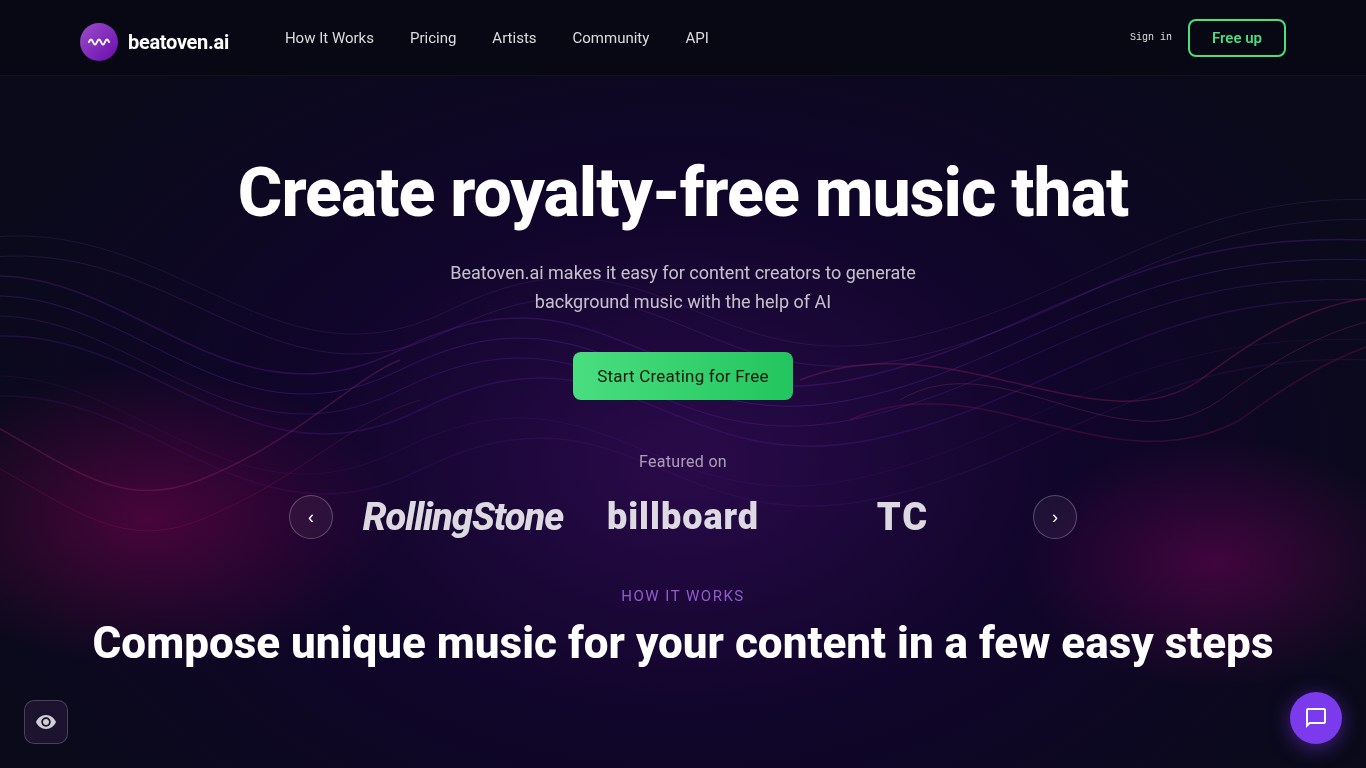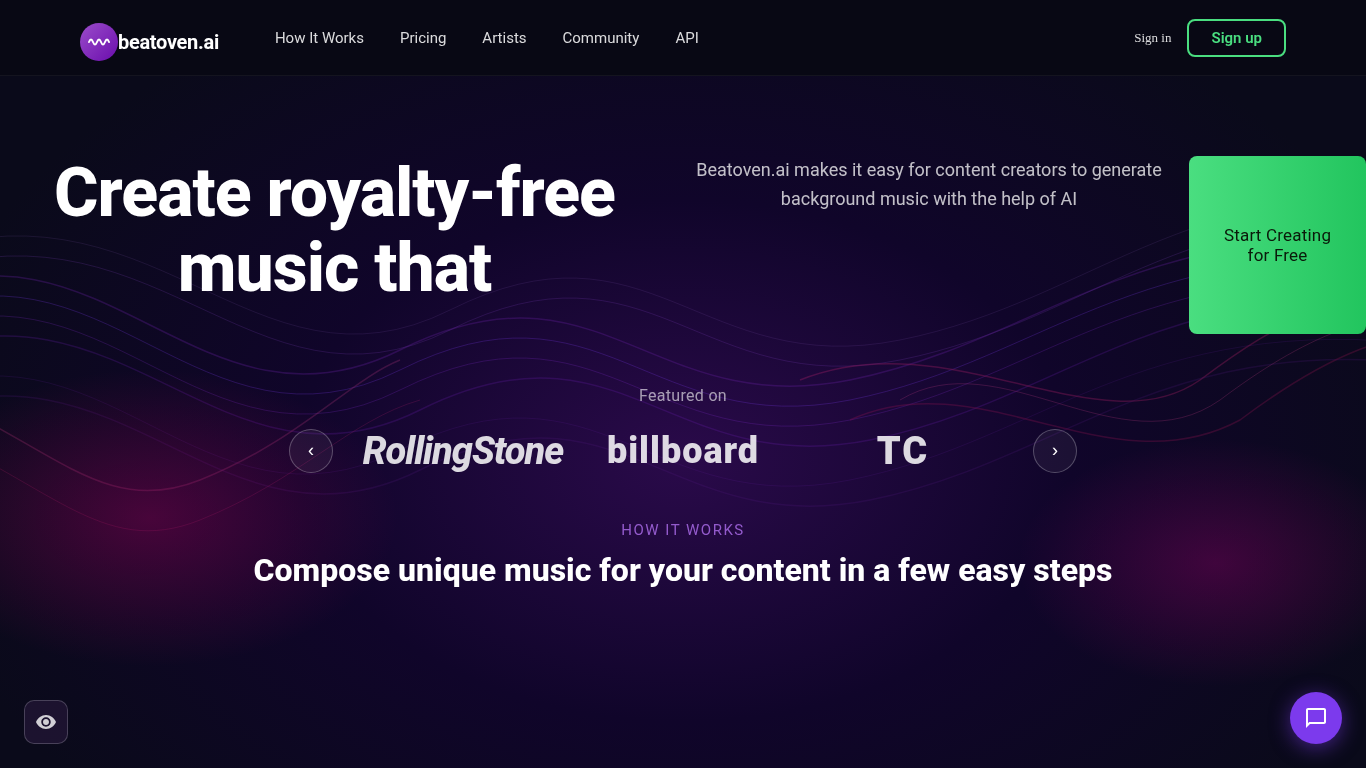--- a/index.html
+++ b/index.html
@@ -67,20 +67,21 @@
 
     .navbar-left {
       display: flex;
       align-items: center;
       gap: 40px;
     }
 
     .logo-area {
       display: flex;
       align-items: center;
+      gap: 10px;
       margin-top: 9px;
     }
 
     .logo-icon {
       width: 38px;
       height: 38px;
       background: linear-gradient(135deg, #9b4dca, #6a0dad);
       border-radius: 50%;
       display: flex;
       align-items: center;
@@ -113,45 +114,46 @@
     }
 
     .navbar-right {
       display: flex;
       align-items: center;
       gap: 16px;
     }
 
     .sign-in-btn {
       color: rgba(255,255,255,0.85);
-      font-size: 13px;
+      font-size: 10px;
       cursor: pointer;
       background: none;
       border: none;
-      font-family: Liberation Serif, serif;
+      font-family: Liberation Mono, monospace;
     }
 
     .sign-up-btn {
       background: transparent;
       border: 2px solid #4ade80;
       color: #4ade80;
       font-size: 15px;
       font-weight: 600;
       padding: 8px 22px;
       border-radius: 8px;
       cursor: pointer;
       font-family: inherit;
     }
 
     
     .main-content {
       position: relative;
       z-index: 10;
       display: flex;
-      flex-direction: row;
+      flex-direction: column;
+      align-items: center;
       text-align: center;
       padding-top: 80px;
     }
 
     .hero-title {
       font-size: 68px;
       font-weight: 800;
       line-height: 1.1;
       letter-spacing: -1px;
       max-width: 900px;
@@ -256,21 +258,21 @@
 
     .how-label {
       font-size: 15px;
       color: rgba(160, 100, 220, 0.9);
       letter-spacing: 1.5px;
       text-transform: uppercase;
       margin-bottom: 12px;
     }
 
     .how-title {
-      font-size: 32px;
+      font-size: 44px;
       font-weight: 800;
       color: white;
     }
 
     
     .chat-bubble {
       position: fixed;
       bottom: 24px;
       right: 24px;
       width: 52px;
@@ -348,21 +350,21 @@
       <a class="nav-link">How It Works</a>
       <a class="nav-link">Pricing</a>
       <a class="nav-link">Artists</a>
       <a class="nav-link">Community</a>
       <a class="nav-link">API</a>
     </div>
   </div>
 
   <div class="navbar-right">
     <button class="sign-in-btn">Sign in</button>
-    <button class="sign-up-btn">Sign up</button>
+    <button class="sign-up-btn">Free up</button>
   </div>
 </nav>
 
 <div class="main-content">
   <h1 class="hero-title">
     <span>Create royalty-free music that</span><br>
   </h1>
   <p class="hero-subtitle">Beatoven.ai makes it easy for content creators to generate background music with the help of AI</p>
   <button class="cta-button">Start Creating for Free</button>
 </div>

